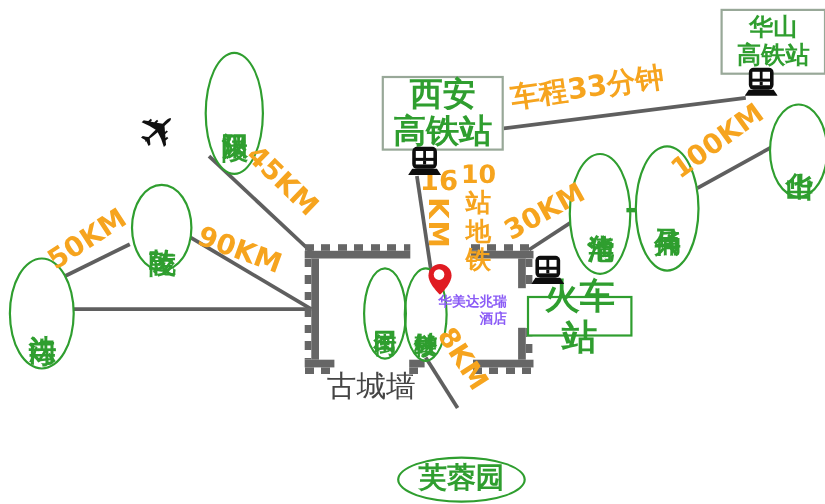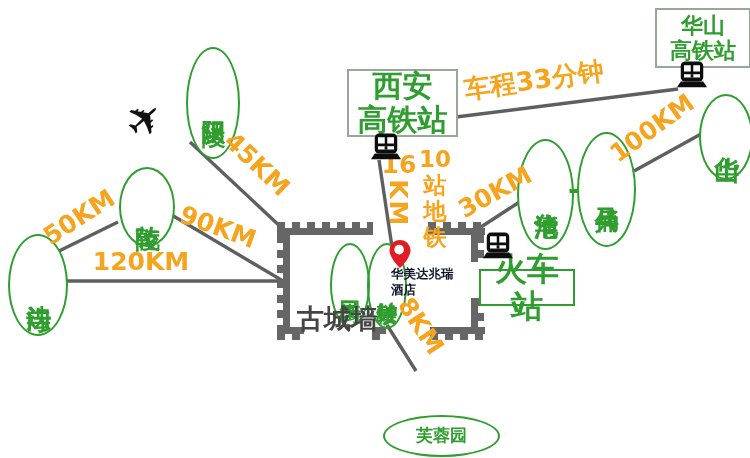--- a/index.html
+++ b/index.html
@@ -16,21 +16,21 @@
     position:relative;width:750px;height:458px;background:#ffffff;overflow:hidden;
     font-family:"DejaVu Sans",sans-serif;
   }
   svg.layer{position:absolute;left:0;top:0;}
   
   .dist{
     position:absolute;color:var(--orange);font-weight:bold;font-size:25px;
     white-space:nowrap;line-height:1;
   }
   .greenlab{position:absolute;color:var(--green);font-weight:bold;white-space:nowrap;line-height:1;}
-  .darklab{position:absolute;color:var(--dark);font-weight:bold;white-space:nowrap;line-height:1;}
+  .darklab{position:absolute;color:var(--dark);font-weight:normal;white-space:nowrap;line-height:1;margin-top:33px;}
   
   .oval{
     position:absolute;border:2.5px solid var(--green);border-radius:50%;
     background:#fff;display:flex;align-items:center;justify-content:center;
     color:var(--green);font-weight:bold;line-height:1.05;
   }
   .vtext{writing-mode:vertical-rl;text-orientation:upright;letter-spacing:1px;}
   
   .box{
     position:absolute;background:#fff;border:2px solid var(--boxborder);
@@ -49,21 +49,21 @@
     repeating-linear-gradient(180deg,var(--wall) 0 8px,transparent 8px 15px) left top/6px 100% no-repeat,
     linear-gradient(var(--wall),var(--wall)) right top/7px 100% no-repeat;}
   .wall-right{position:absolute;width:13px;background:
     linear-gradient(var(--wall),var(--wall)) left top/7px 100% no-repeat,
     repeating-linear-gradient(180deg,var(--wall) 0 8px,transparent 8px 15px) right top/6px 100% no-repeat;}
   
   .vcol{position:absolute;display:flex;flex-direction:column;align-items:center;
     color:var(--orange);font-weight:bold;line-height:1;margin-left:38px;}
   .vcol .rot{transform:rotate(90deg);height:24px;display:flex;align-items:center;justify-content:center;}
   .plane{position:absolute;color:#111;}
-  .hotel-label{position:absolute;color:#0f172a;font-weight:bold;text-align:left;
+  .hotel-label{position:absolute;color:#8b5cf6;font-weight:bold;text-align:right;
     font-size:12.5px;line-height:1.25;white-space:nowrap;}
 </style>
 </head>
 <body>
 
 <div id="stage">
 
   <svg class="layer" width="750" height="458">
     <defs>
       <g id="train-sym">
@@ -114,42 +114,41 @@
     </div>
   <div class="oval" style="left:577px;top:132px;width:55px;height:111px;font-size:24px">
     <span class="vtext">兵马俑</span>
     </div>
   <div class="oval" style="left:330px;top:243px;width:36px;height:80px;font-size:21px;border-width:2px">
     <span class="vtext">回民街</span>
     </div>
   <div class="oval" style="left:367px;top:243px;width:36px;height:82px;font-size:21px;border-width:2px;background:transparent">
     <span class="vtext">钟鼓楼</span>
     </div>
-  <div class="oval" style="left:383px;top:415px;width:113px;height:38px;font-size:17px">
+  <div class="oval" style="left:361px;top:415px;width:113px;height:38px;font-size:26px">
     <span>芙蓉园</span>
     </div>
 
   <div class="box" style="left:347px;top:69px;width:107px;height:64px;font-size:30px">
     <div>西安</div>
     <div>高铁站</div>
   </div>
   <div class="box" style="left:655px;top:8px;width:92px;height:56px;font-size:22px">
     <div>华山</div>
     <div>高铁站</div>
   </div>
   <div class="box greenborder" style="left:479px;top:269px;width:92px;height:33px;font-size:32px">
     <div>火车站</div>
   </div>
 
   <div class="darklab" style="left:297px;top:305px;font-size:27px">古城墙</div>
 
   <div class="dist" style="left:257px;top:164px;transform:translate(-50%,-50%) rotate(44deg)">45KM</div>
   <div class="dist" style="left:79px;top:217px;transform:translate(-50%,-50%) rotate(-33deg)">50KM</div>
   <div class="dist" style="left:218px;top:227px;transform:translate(-50%,-50%) rotate(20deg)">90KM</div>
-  <div class="dist" style="left:141px;top:261px;transform:translate(-50%,-50%)">120KM</div>
   <div class="dist" style="left:534px;top:80px;transform:translate(-50%,-50%) rotate(-8deg);font-size:26px">车程33分钟</div>
   <div class="dist" style="left:652px;top:128px;transform:translate(-50%,-50%) rotate(-36deg)">100KM</div>
   <div class="dist" style="left:495px;top:192px;transform:translate(-50%,-50%) rotate(-29deg)">30KM</div>
   <div class="dist" style="left:421px;top:326px;transform:translate(-50%,-50%) rotate(57deg)">8KM</div>
   <div class="greenlab" style="left:568px;top:176px;font-size:28px">-</div>
 
   <div class="vcol" style="left:346px;top:152px;width:30px;font-size:25px">
     <span>16</span>
     <span class="rot">K</span>
     <span class="rot">M</span>

